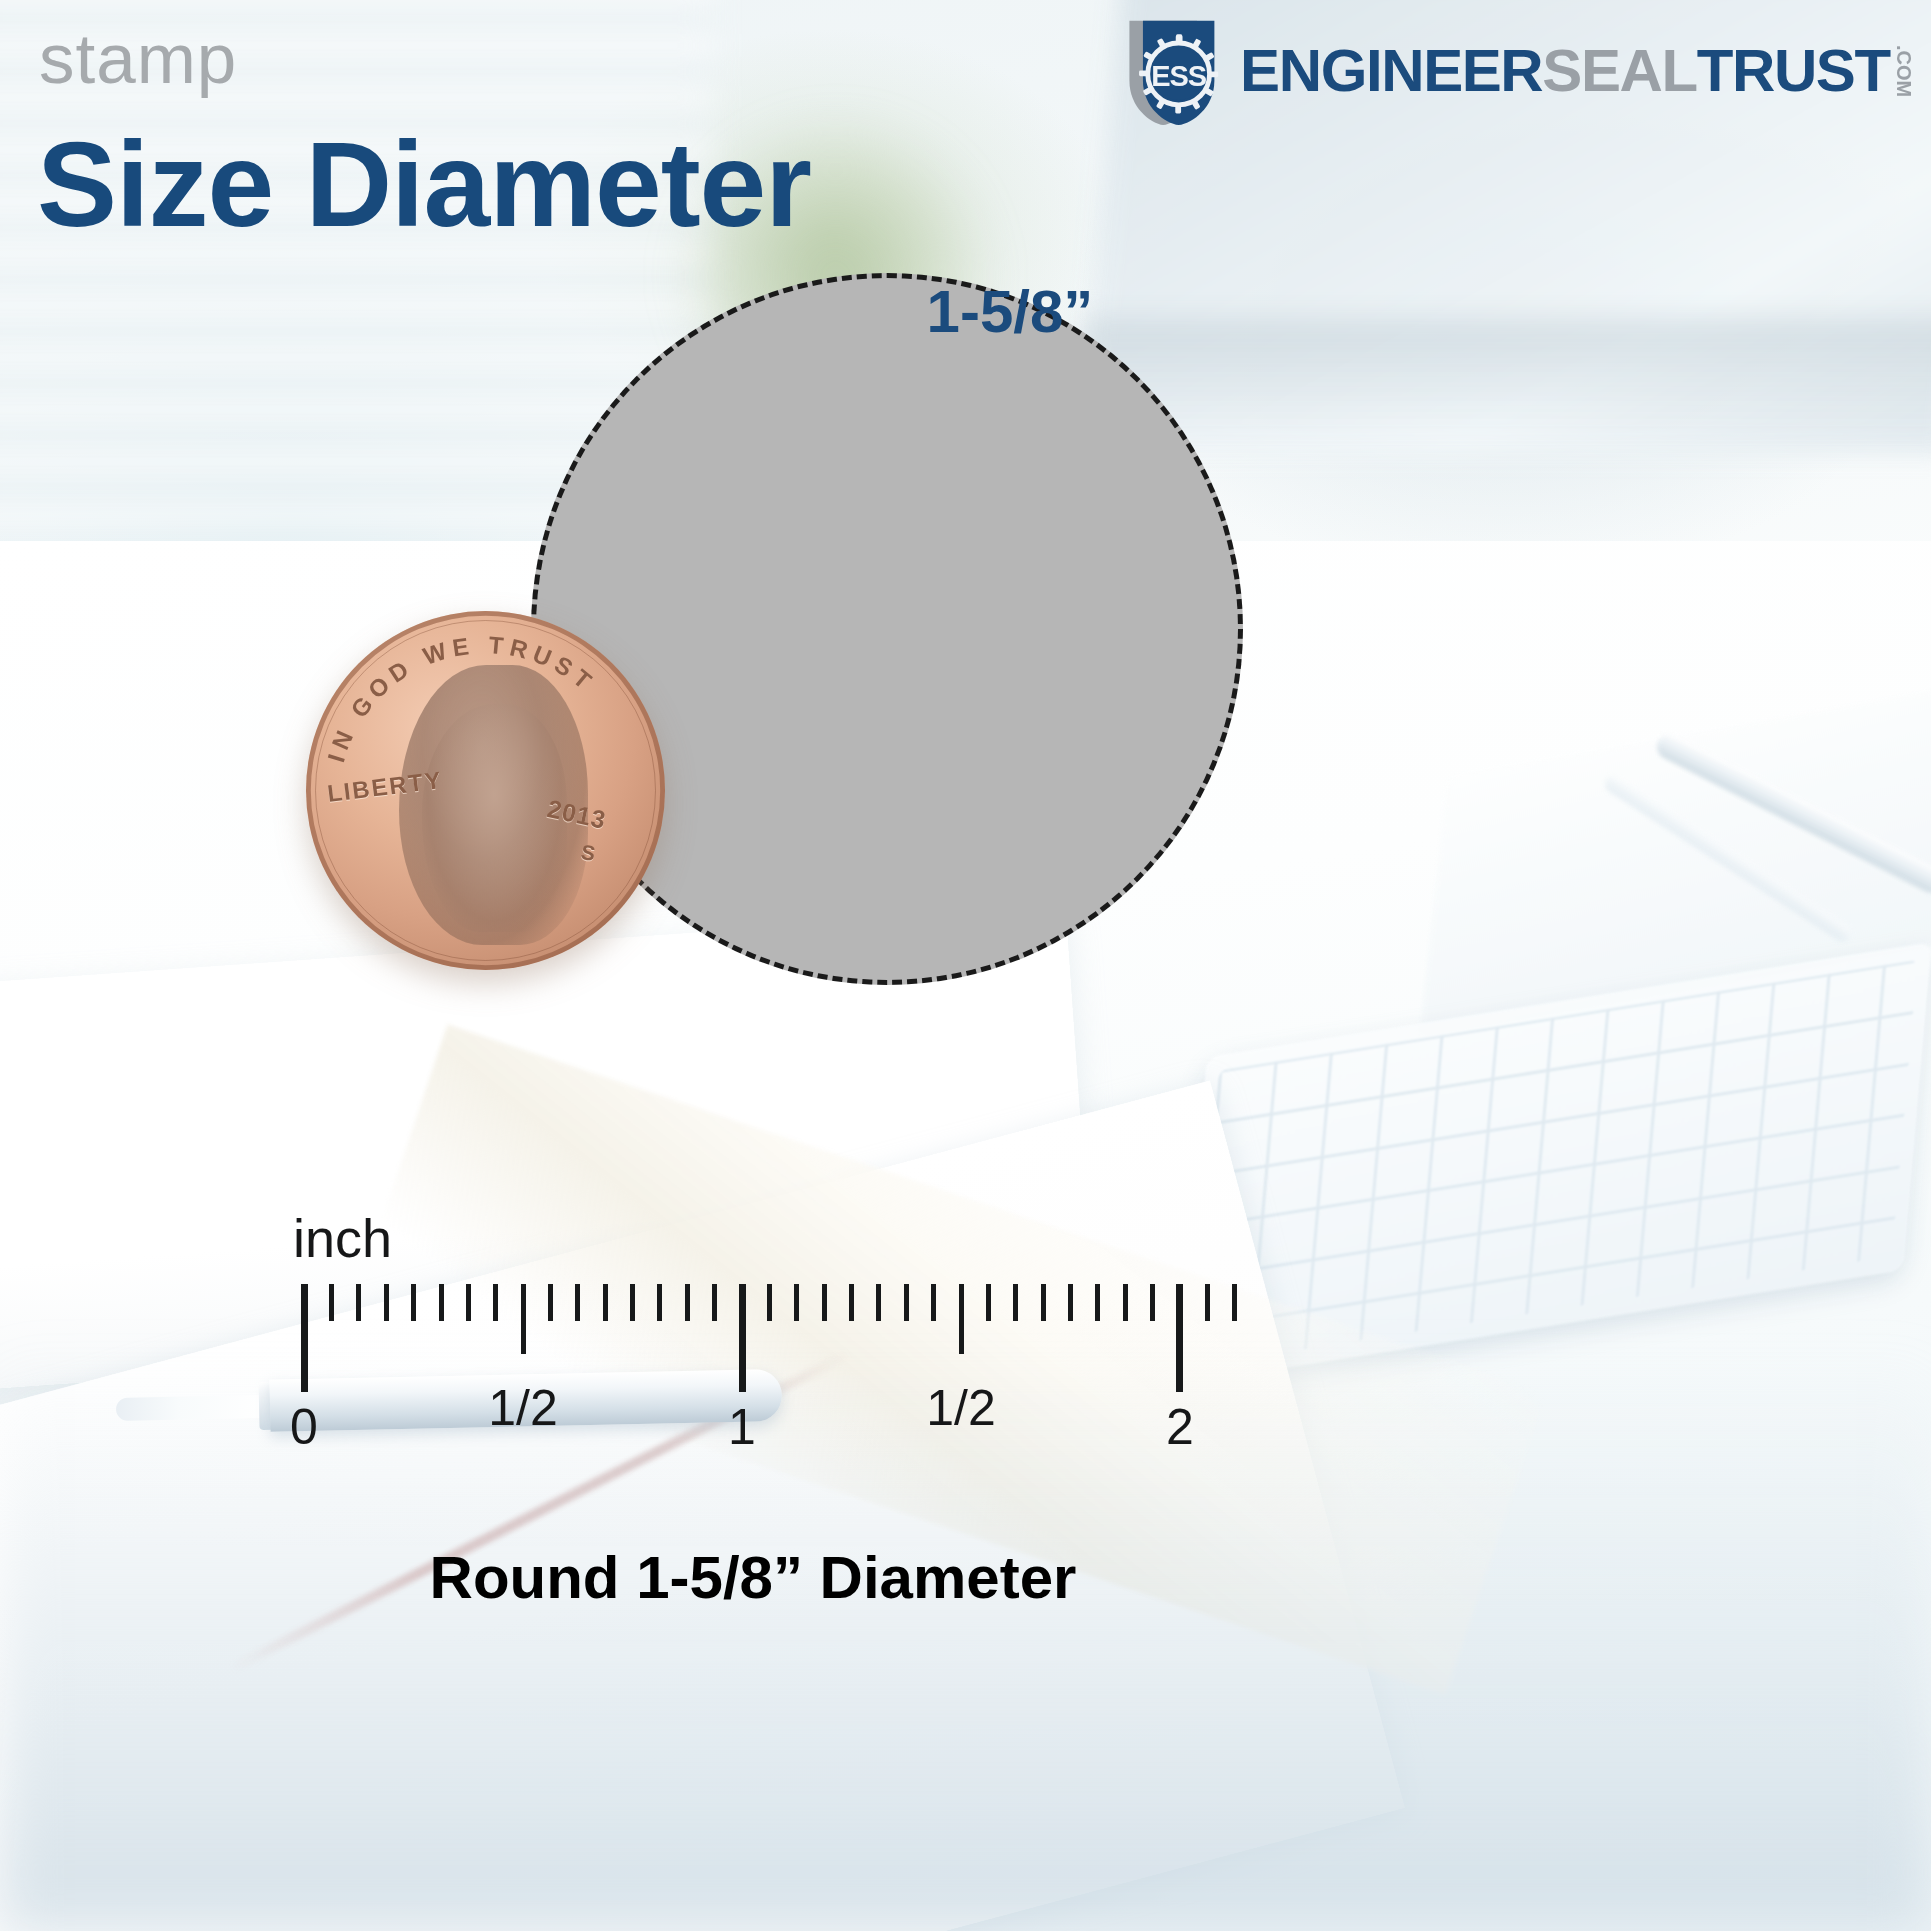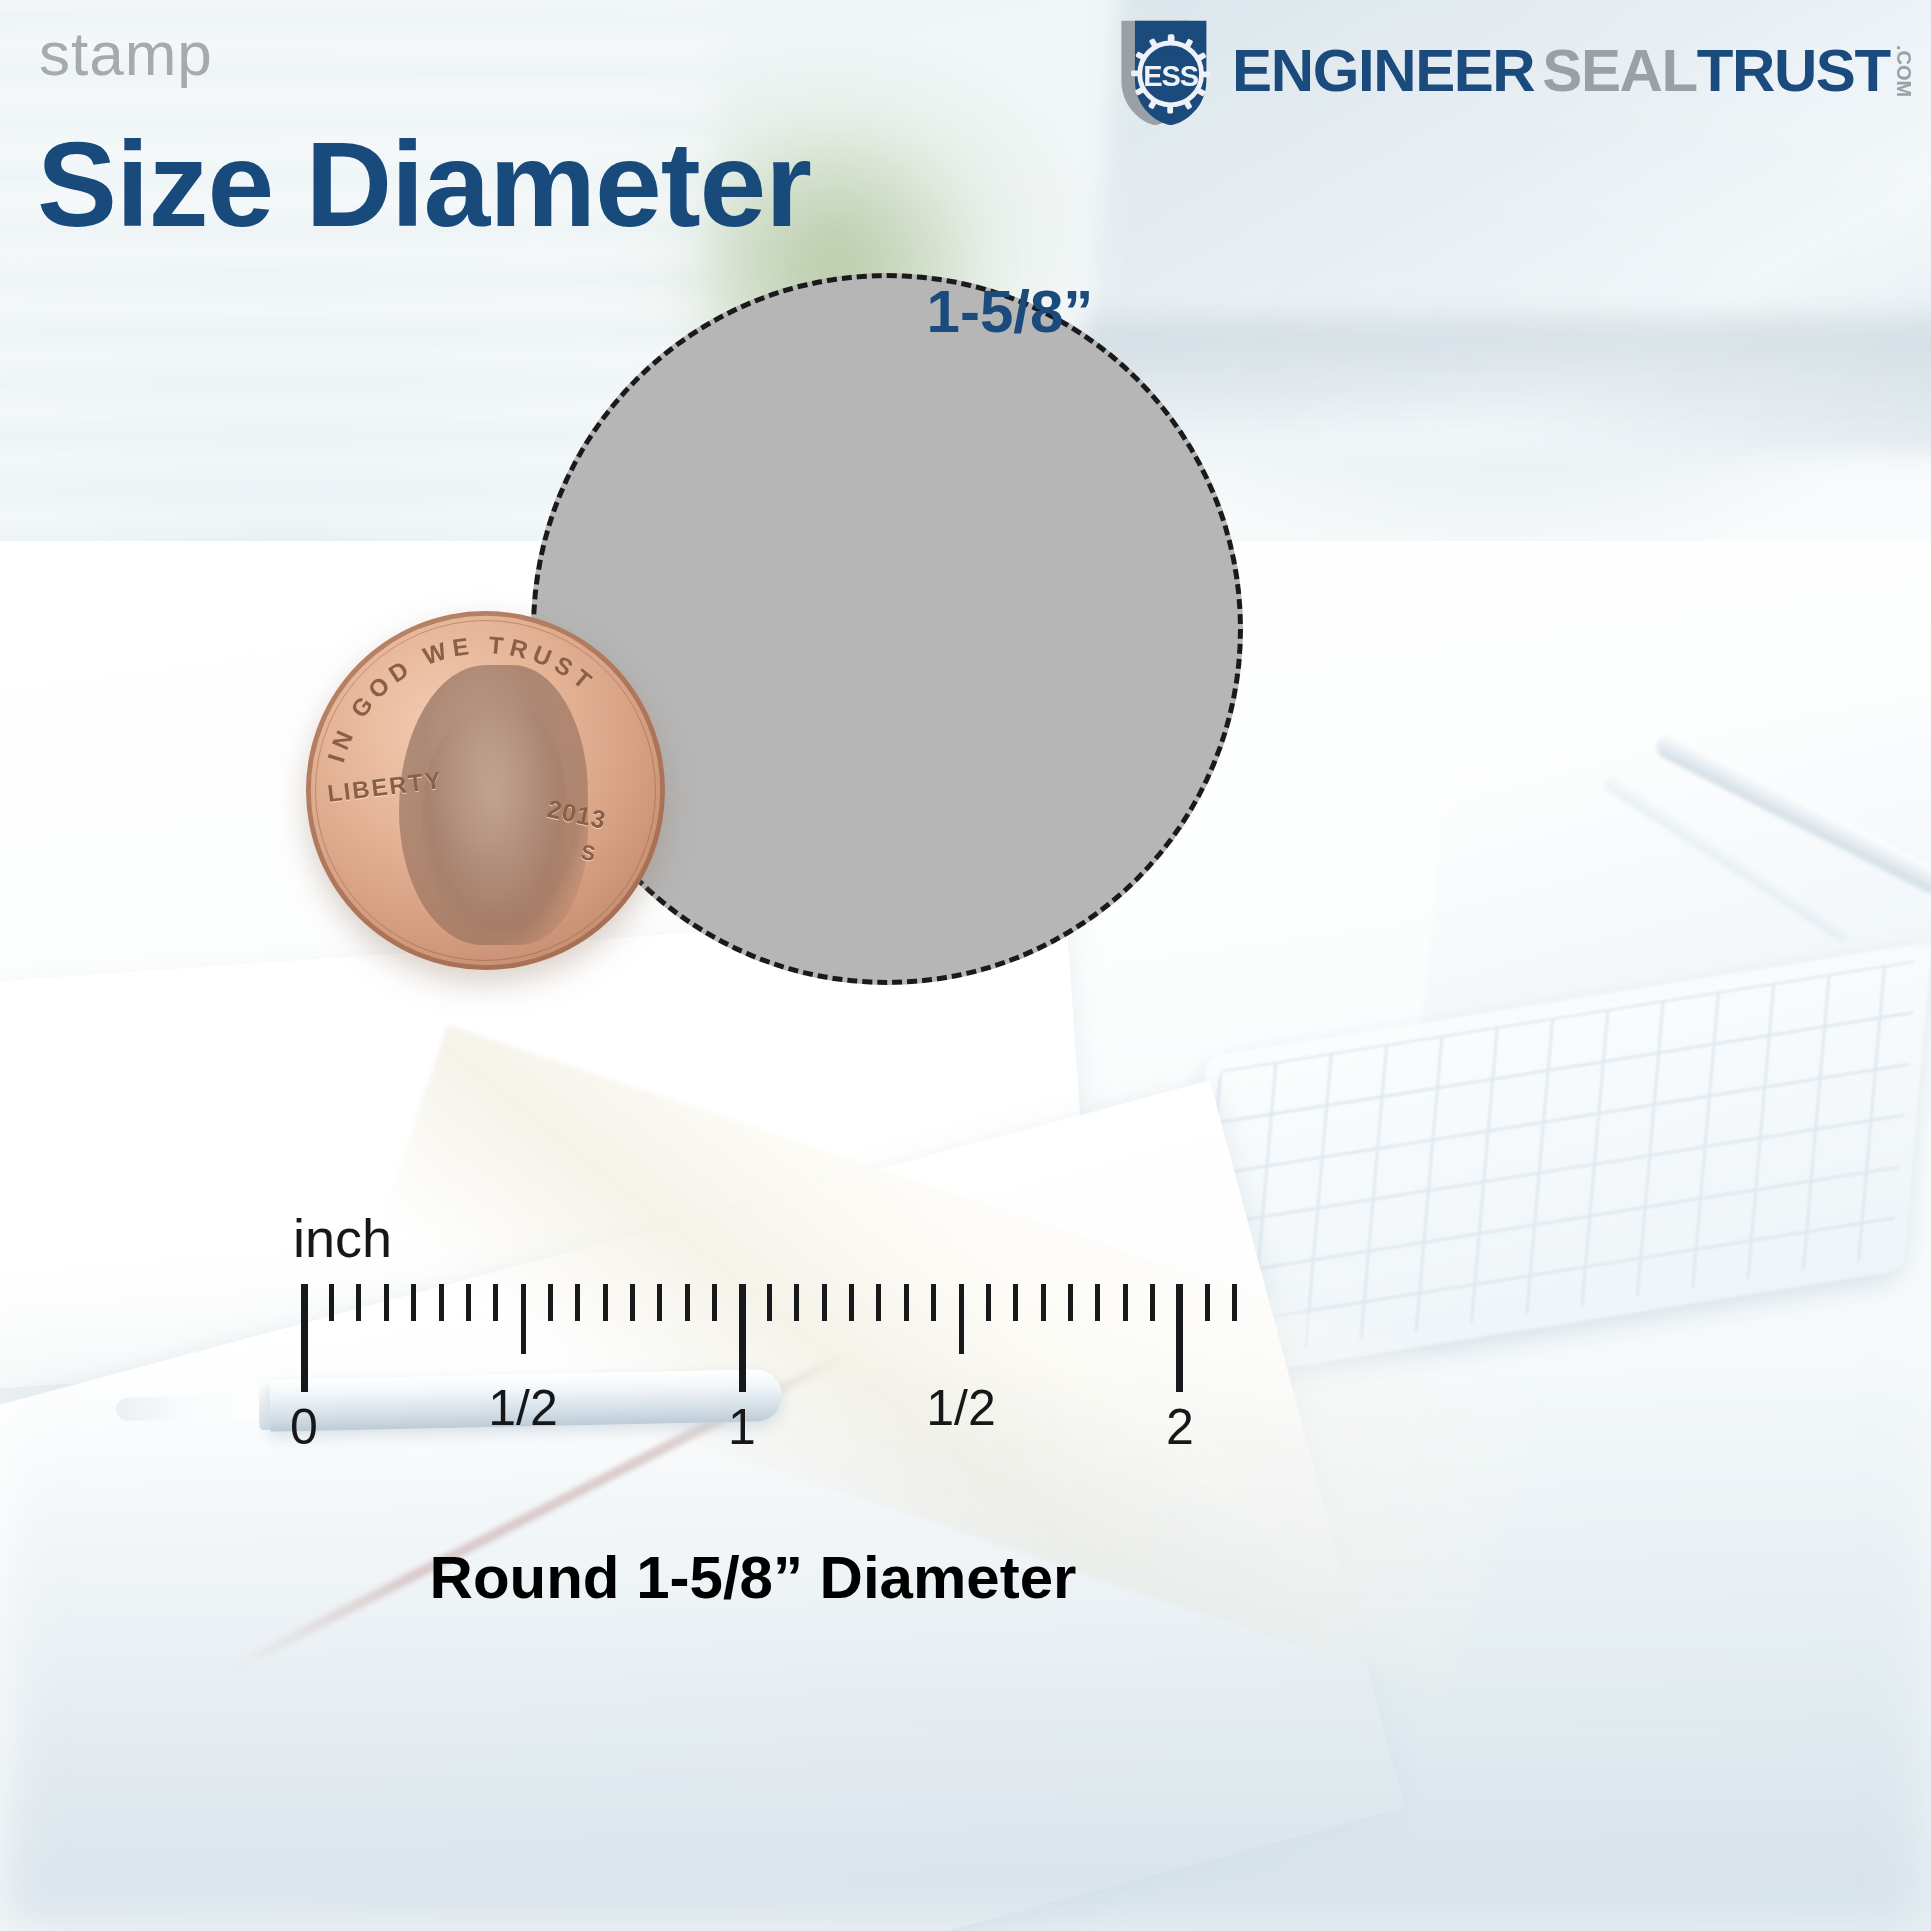--- a/index.html
+++ b/index.html
@@ -145,21 +145,21 @@
   .pencil-diag {
     position: absolute; left: 193px; top: 1506px; width: 695px; height: 9.7px;
     transform: rotate(-27deg);
     background: linear-gradient(90deg, rgba(214,186,186,0) 0%, rgba(201,166,166,0.55) 30%, rgba(186,150,150,0.45) 70%, rgba(214,186,186,0) 100%);
     filter: blur(2.4px);
   }
 
   
   .brand-word {
     position: absolute; left: 39px; top: 23px;
-    font-size: 62px; font-weight: 400; color: #a6aaad;
+    font-size: 71px; font-weight: 400; color: #a6aaad;
     letter-spacing: 1px; line-height: 1;
   }
   .page-title {
     position: absolute; left: 37px; top: 124px;
     font-size: 120px; font-weight: 700; color: #184a7c;
     letter-spacing: -1px; line-height: 1;
   }
 
   
   .logo {
@@ -167,21 +167,21 @@
     height: 112px;
     display: flex; align-items: center; gap: 9.7px;
   }
   .logo-mark { position: relative; width: 122px; height: 112px; flex: none; }
   .logo-text {
     display: flex; align-items: center;
     font-weight: 700; font-size: 60px; line-height: 1;
     letter-spacing: -1.4px;
   }
   .lt-engineer { color: #1b4b7d; }
-  .lt-seal { color: #9aa0a6; margin-left: 8px; }
+  .lt-seal { color: #9aa0a6; }
   .lt-stamps { color: #1b4b7d; }
   .lt-com {
     writing-mode: vertical-rl;
     font-size: 20px; letter-spacing: 0px; color: #9aa0a6;
     margin-left: 3.9px; font-weight: 700;
   }
 
   
   .stamp-circle {
     position: absolute;

